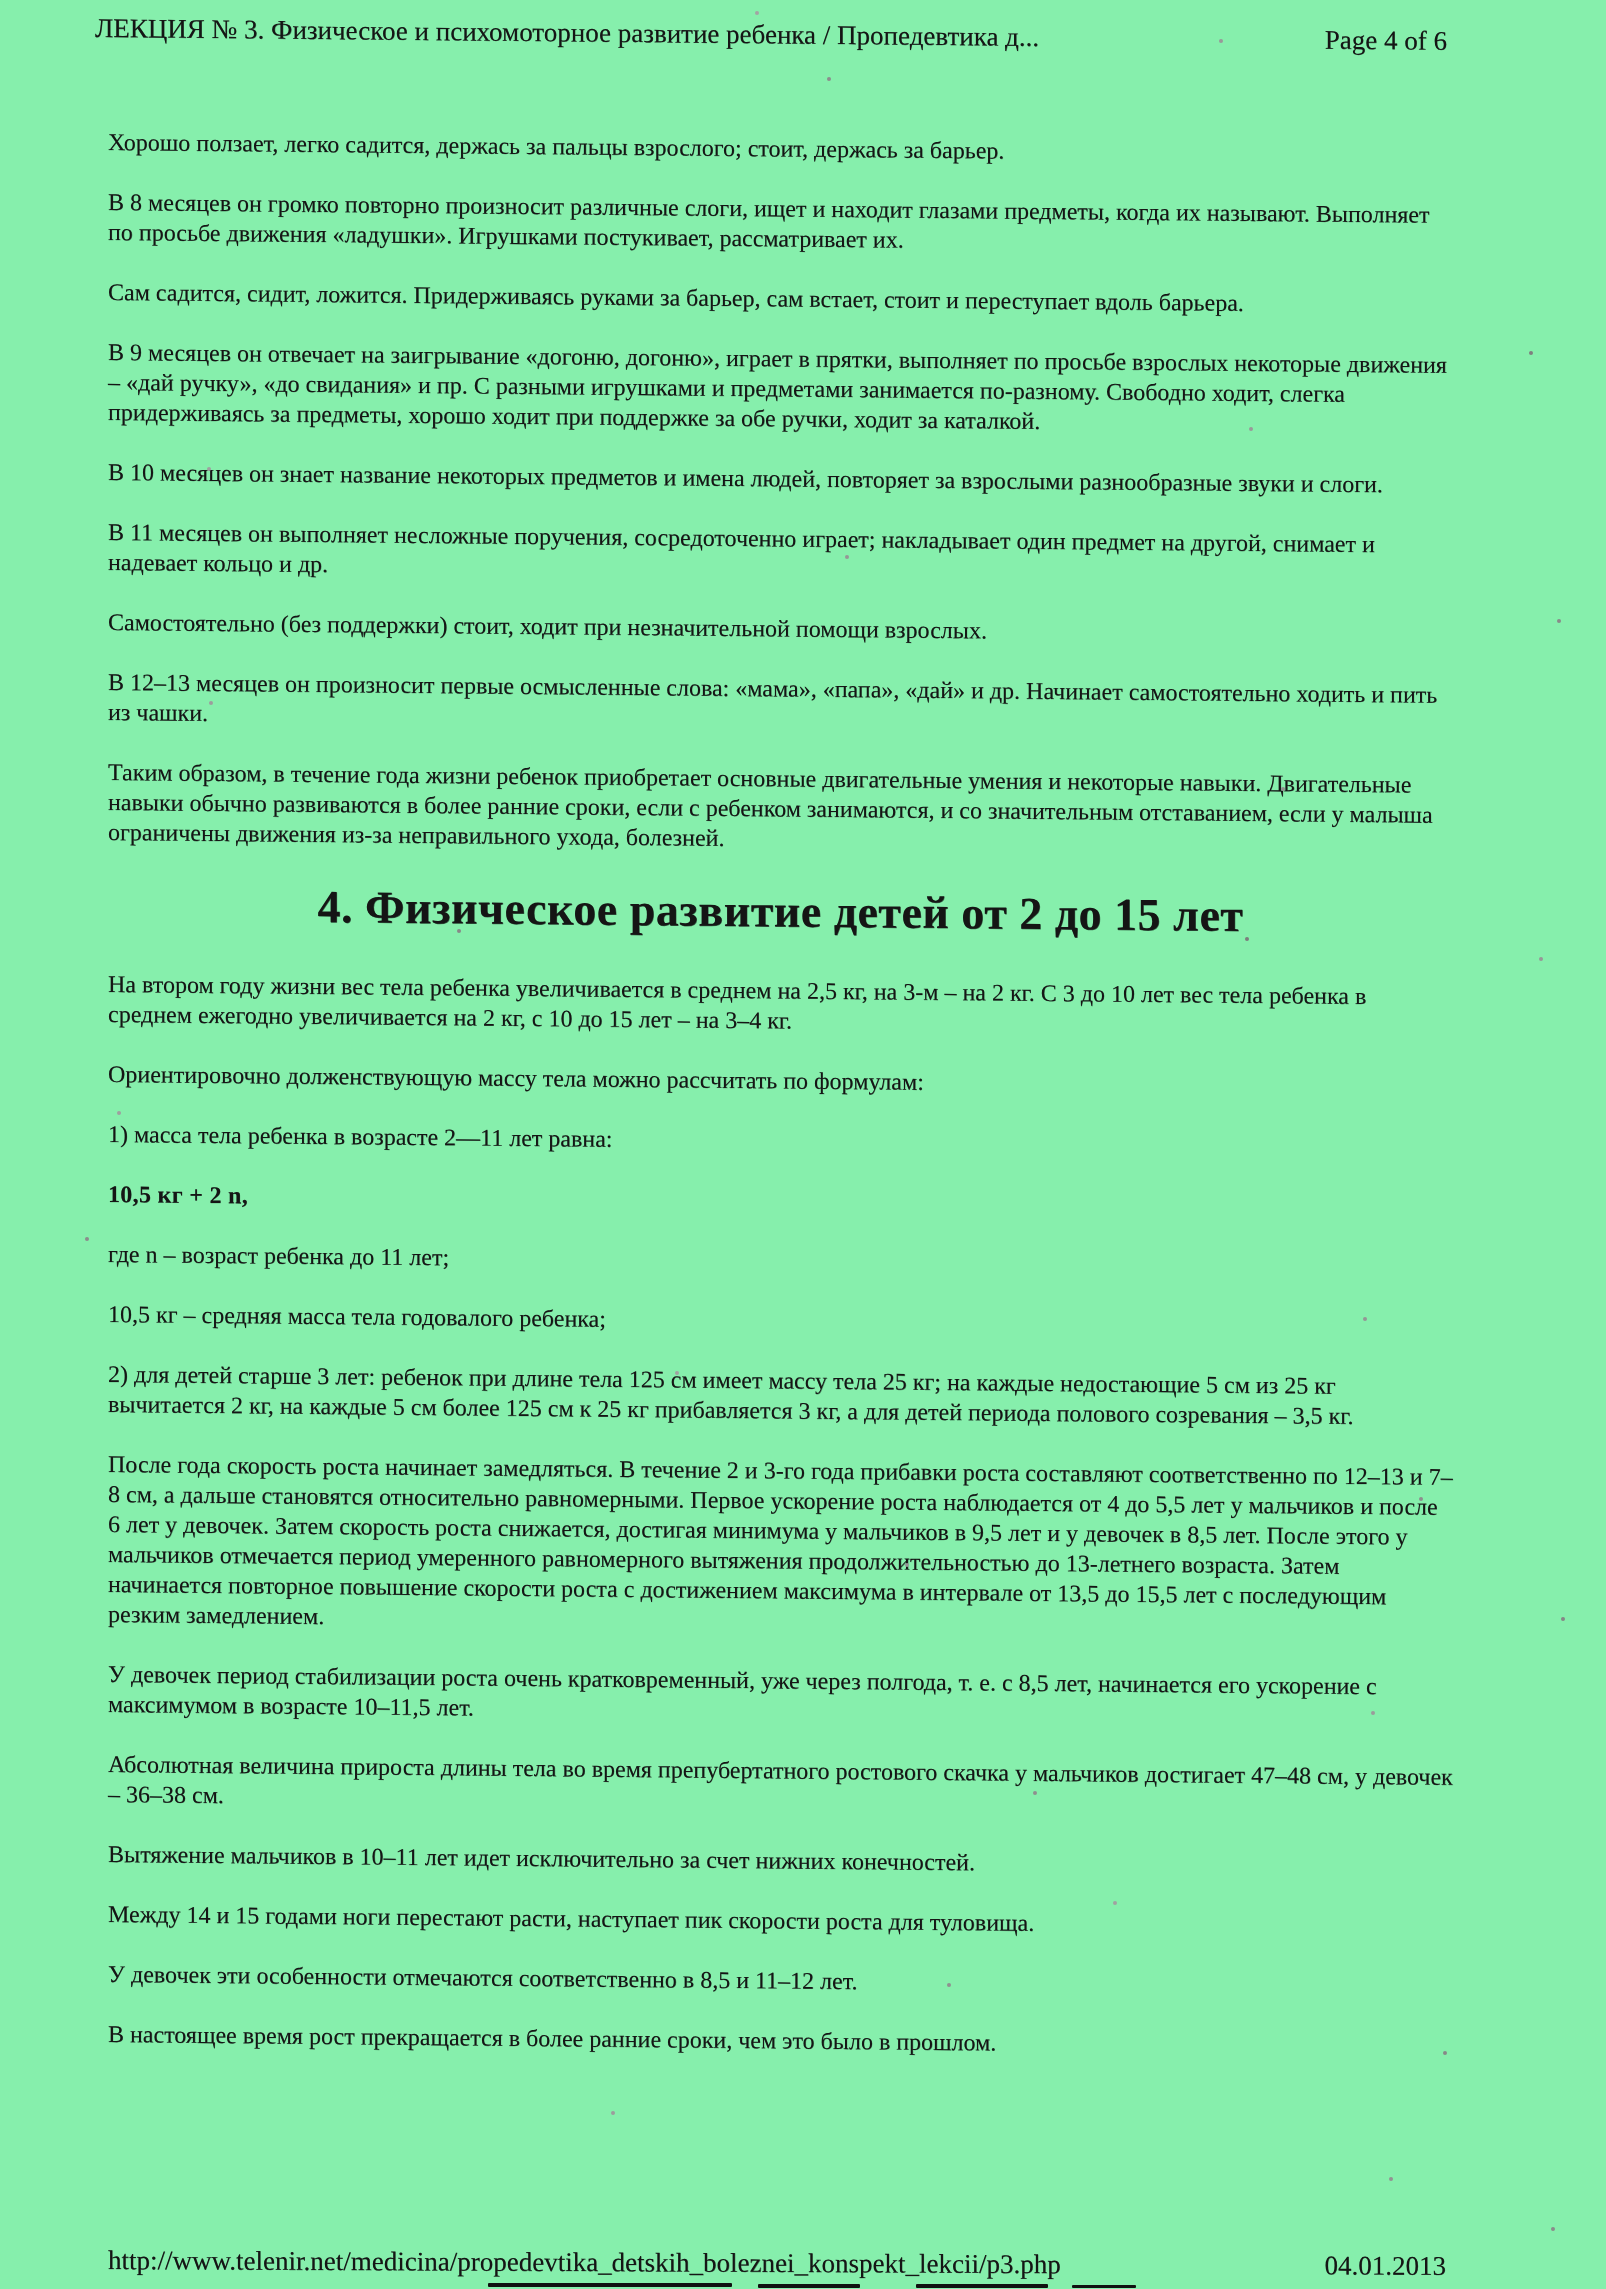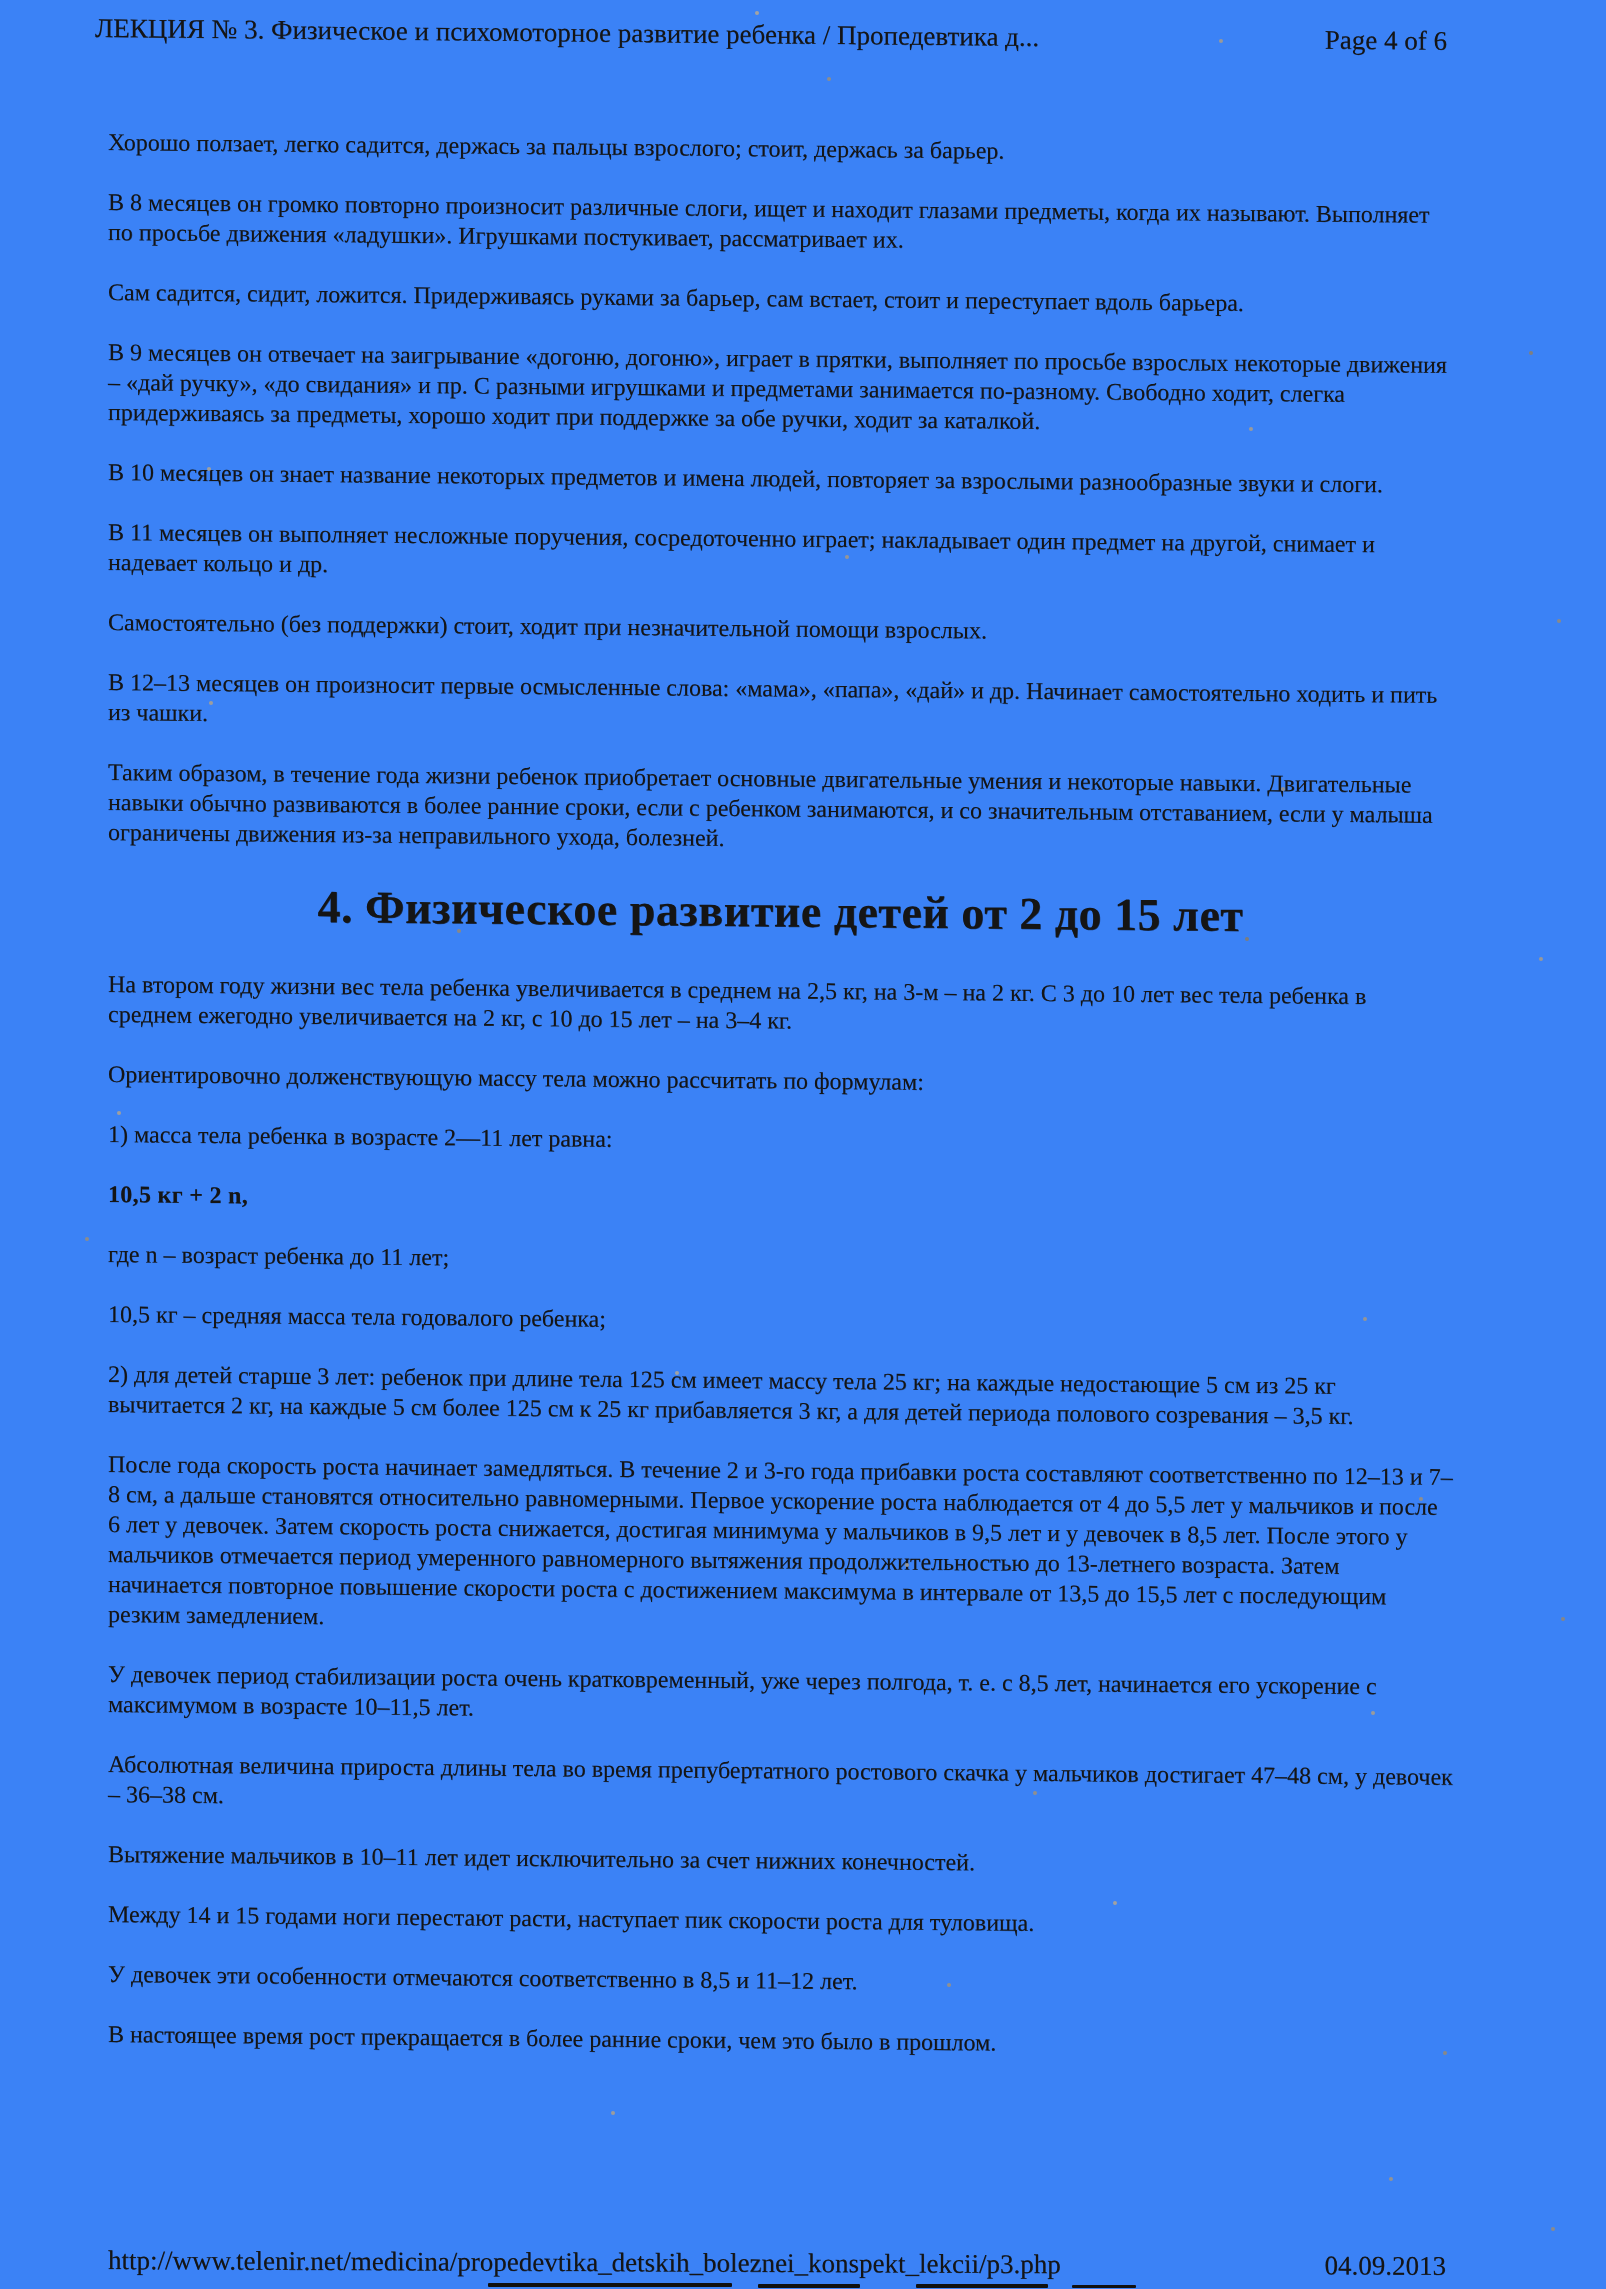--- a/index.html
+++ b/index.html
@@ -1,20 +1,20 @@
 <!DOCTYPE html>
 <html lang="ru"><head>
 <meta charset="utf-8">
 <style>
   html,body { margin:0; padding:0; background:#e8e8e8; }
   .page {
     position:relative;
     width:1606px; height:2289px;
     margin:0 auto;
-    background:#3b82f6;
+    background:#86efac;
     overflow:hidden;
     font-family:"Liberation Serif","DejaVu Serif",serif;
     color:#151515;
   }
   .skew {
     position:absolute; inset:0;
     transform:skewY(0.55deg);
     transform-origin:0 0;
   }
   
@@ -126,21 +126,21 @@
       <p>У девочек период стабилизации роста очень кратковременный, уже через полгода, т. е. с 8,5 лет, начинается его ускорение с максимумом в возрасте 10–11,5 лет.</p>
       <p>Абсолютная величина прироста длины тела во время препубертатного ростового скачка у мальчиков достигает 47–48 см, у девочек – 36–38 см.</p>
       <p>Вытяжение мальчиков в 10–11 лет идет исключительно за счет нижних конечностей.</p>
       <p>Между 14 и 15 годами ноги перестают расти, наступает пик скорости роста для туловища.</p>
       <p>У девочек эти особенности отмечаются соответственно в 8,5 и 11–12 лет.</p>
       <p>В настоящее время рост прекращается в более ранние сроки, чем это было в прошлом.</p>
     </main>
 
     <footer class="doc-footer">
       <span>http://www.telenir.net/medicina/propedevtika_detskih_boleznei_konspekt_lekcii/p3.php</span>
-      <span>04.09.2013</span>
+      <span>04.01.2013</span>
     </footer>
 
   </div>
 
   <div class="ink-mark m1"></div>
   <div class="ink-mark m2"></div>
   <div class="ink-mark m3"></div>
   <div class="ink-mark m4"></div>
   <div class="speckles"></div>
 </div>

